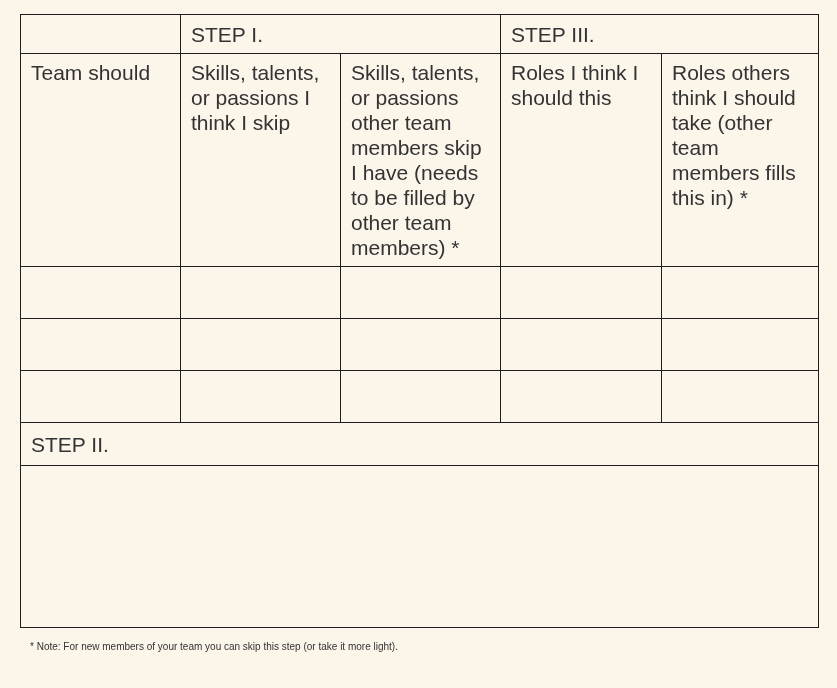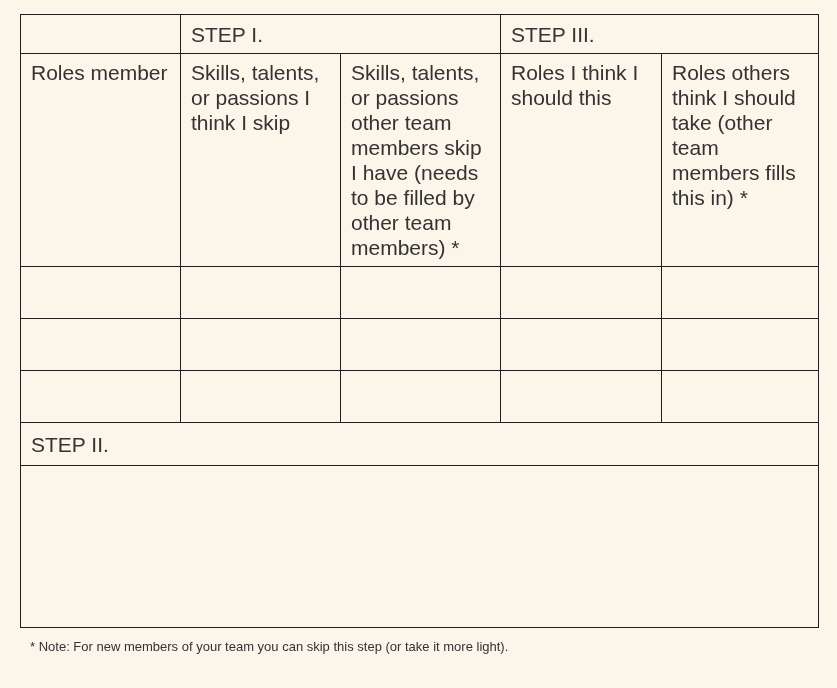--- a/index.html
+++ b/index.html
@@ -42,21 +42,21 @@
   tr.step2-row td {
     height: 30px;
     vertical-align: middle;
     margin-left: 48px;
   }
   tr.step2-content-row td {
     height: 149px;
   }
   .footnote {
     margin: 9px 0 0 30px;
-    font-size: 13px;
+    font-size: 10px;
     line-height: 20px;
     color: #333333;
   }
 </style>
 </head>
 <body>
 
 <table class="worksheet">
   <colgroup>
     <col style="width:160px">
@@ -65,21 +65,21 @@
     <col style="width:161px">
     <col style="width:157px">
   </colgroup>
   <tbody>
     <tr class="step-header-row">
       <td></td>
       <td colspan="2">STEP I.</td>
       <td colspan="2">STEP III.</td>
     </tr>
     <tr class="column-header-row">
-      <td>Roles member</td>
+      <td>Team should</td>
       <td>Skills, talents, or passions I think I skip</td>
       <td>Skills, talents, or passions other team members skip I have (needs to be filled by other team members) *</td>
       <td>Roles I think I should this</td>
       <td>Roles others think I should take (other team members fills this in) *</td>
     </tr>
     <tr class="entry-row">
       <td></td>
       <td></td>
       <td></td>
       <td></td>

